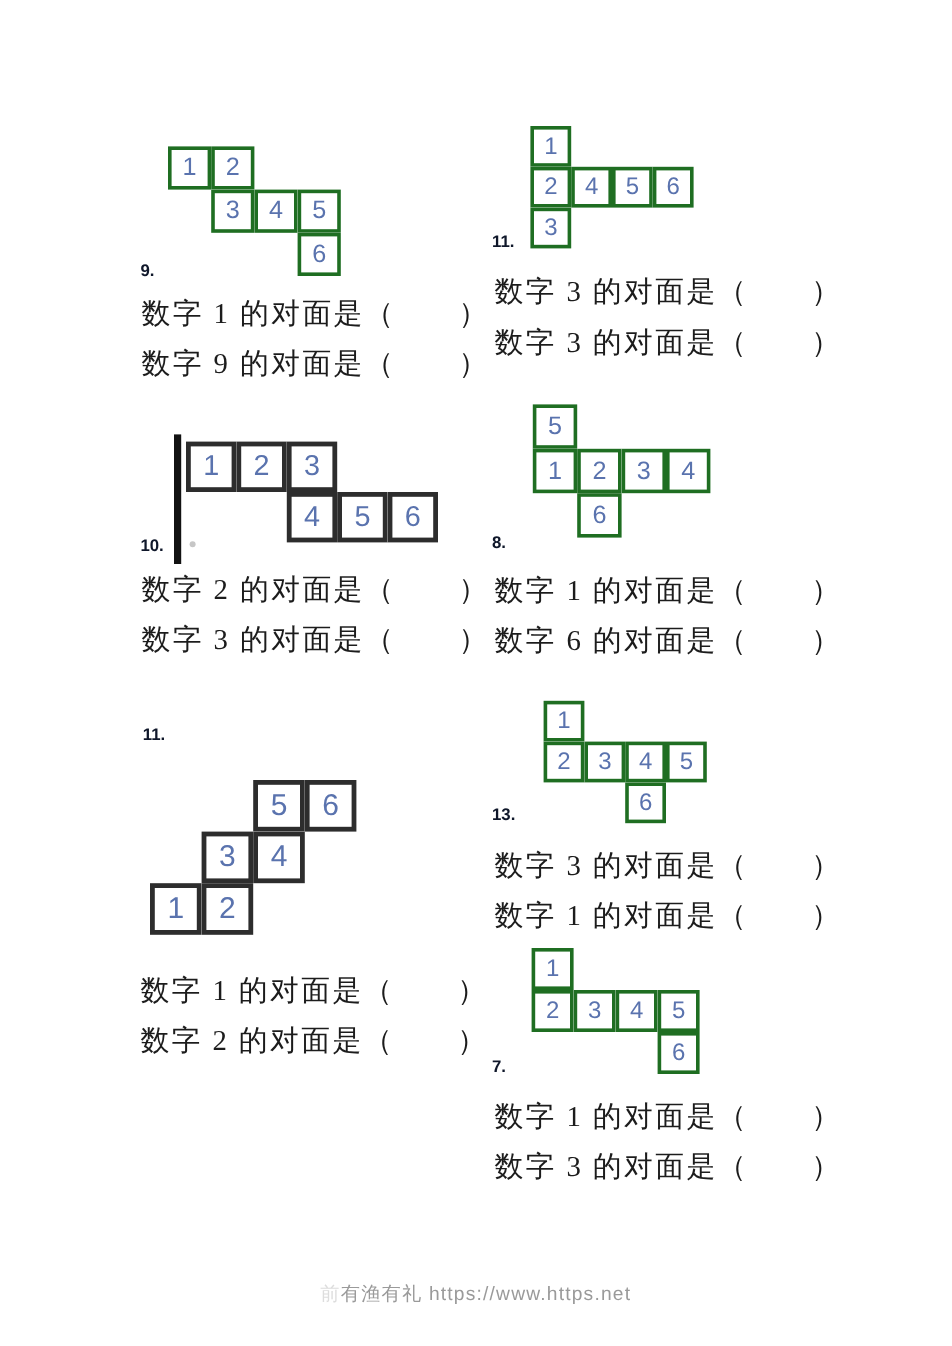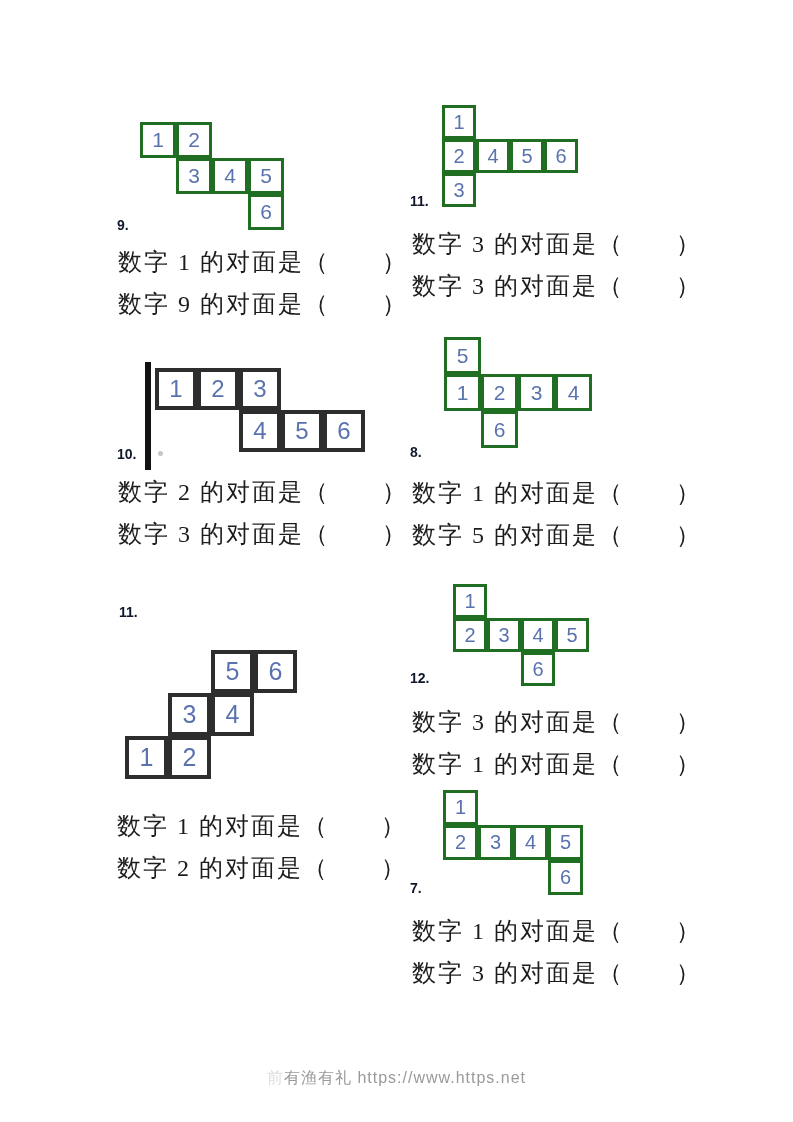--- a/index.html
+++ b/index.html
@@ -122,21 +122,21 @@
         </div>
         <div class="net-cell" style="left: 111px; top: 37px; width: 37px; height: 37px; border: 3px solid rgb(31, 110, 34); font-size: 21px; color: rgb(90, 115, 174);">
           <span>4</span>
         </div>
         <div class="net-cell" style="left: 37px; top: 74px; width: 37px; height: 37px; border: 3px solid rgb(31, 110, 34); font-size: 21px; color: rgb(90, 115, 174);">
           <span>6</span>
         </div>
       </div>
     <div class="pnum" style="left:0;top:108px;">8.</div>
     <p class="question" style="left:2px;top:143px;">数字 1 的对面是（　　）</p>
-    <p class="question" style="left:2px;top:185px;">数字 5 的对面是（　　）</p>
+    <p class="question" style="left:2px;top:185px;">数字 6 的对面是（　　）</p>
   </section>
 
   <section class="problem" style="left:117px;top:605px;">
     <div class="pnum" style="left:2px;top:0;">11.</div>
     <div class="net" style="left:8px;top:45px;">
         <div class="net-cell" style="left: 86px; top: 0px; width: 43px; height: 43px; border: 4px solid rgb(45, 45, 45); font-size: 25px; color: rgb(90, 115, 174);">
           <span>5</span>
         </div>
         <div class="net-cell" style="left: 129px; top: 0px; width: 43px; height: 43px; border: 4px solid rgb(45, 45, 45); font-size: 25px; color: rgb(90, 115, 174);">
           <span>6</span>
@@ -172,21 +172,21 @@
         <div class="net-cell" style="left: 68px; top: 34px; width: 34px; height: 34px; border: 3px solid rgb(31, 110, 34); font-size: 20px; color: rgb(90, 115, 174);">
           <span>4</span>
         </div>
         <div class="net-cell" style="left: 102px; top: 34px; width: 34px; height: 34px; border: 3px solid rgb(31, 110, 34); font-size: 20px; color: rgb(90, 115, 174);">
           <span>5</span>
         </div>
         <div class="net-cell" style="left: 68px; top: 68px; width: 34px; height: 34px; border: 3px solid rgb(31, 110, 34); font-size: 20px; color: rgb(90, 115, 174);">
           <span>6</span>
         </div>
       </div>
-    <div class="pnum" style="left:0;top:87px;">12.</div>
+    <div class="pnum" style="left:0;top:87px;">13.</div>
     <p class="question" style="left:2px;top:125px;">数字 3 的对面是（　　）</p>
     <p class="question" style="left:2px;top:167px;">数字 1 的对面是（　　）</p>
   </section>
 
   <section class="problem" style="left:410px;top:790px;">
     <div class="net" style="left:33px;top:0;">
         <div class="net-cell" style="left: 0px; top: 0px; width: 35px; height: 35px; border: 3px solid rgb(31, 110, 34); font-size: 20px; color: rgb(90, 115, 174);">
           <span>1</span>
         </div>
         <div class="net-cell" style="left: 0px; top: 35px; width: 35px; height: 35px; border: 3px solid rgb(31, 110, 34); font-size: 20px; color: rgb(90, 115, 174);">

